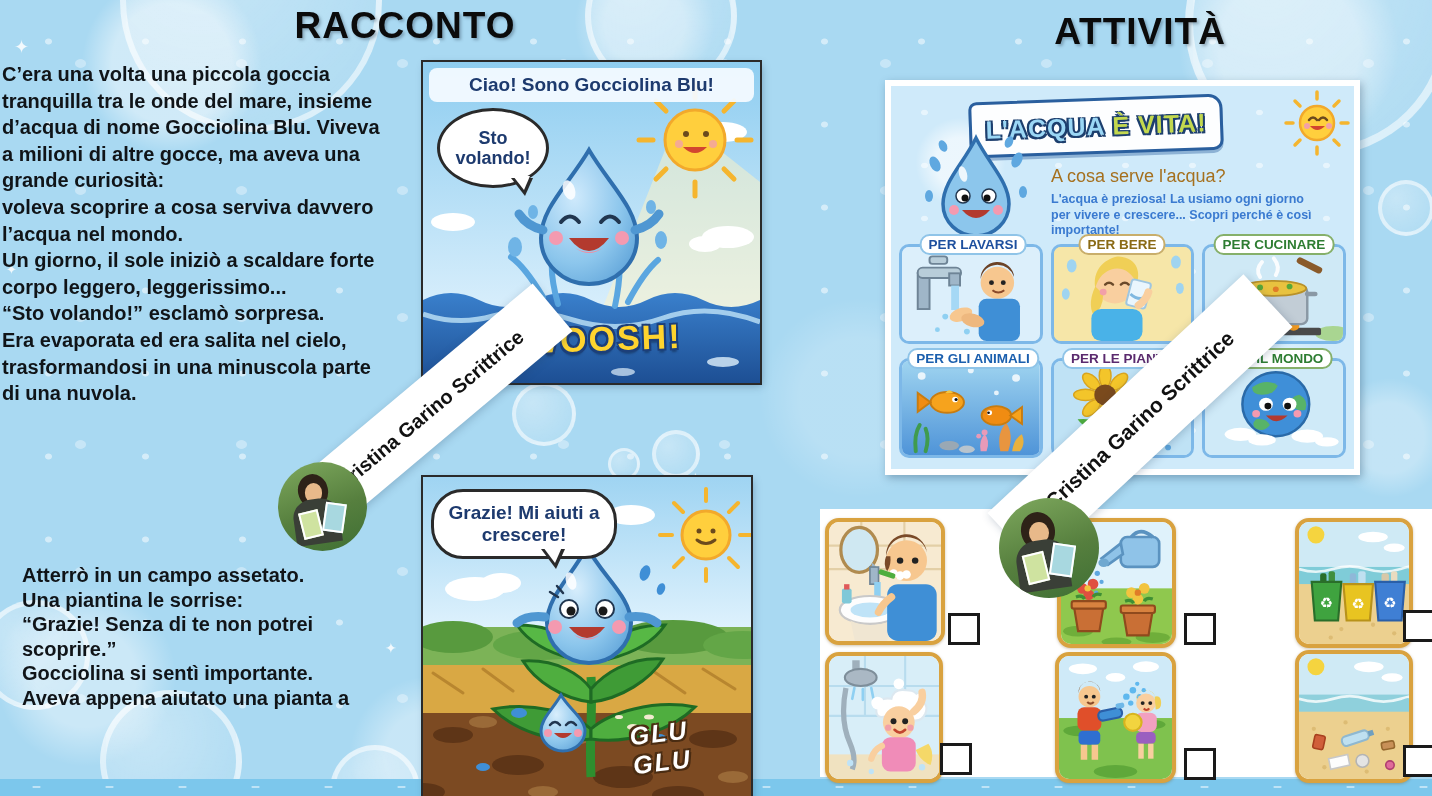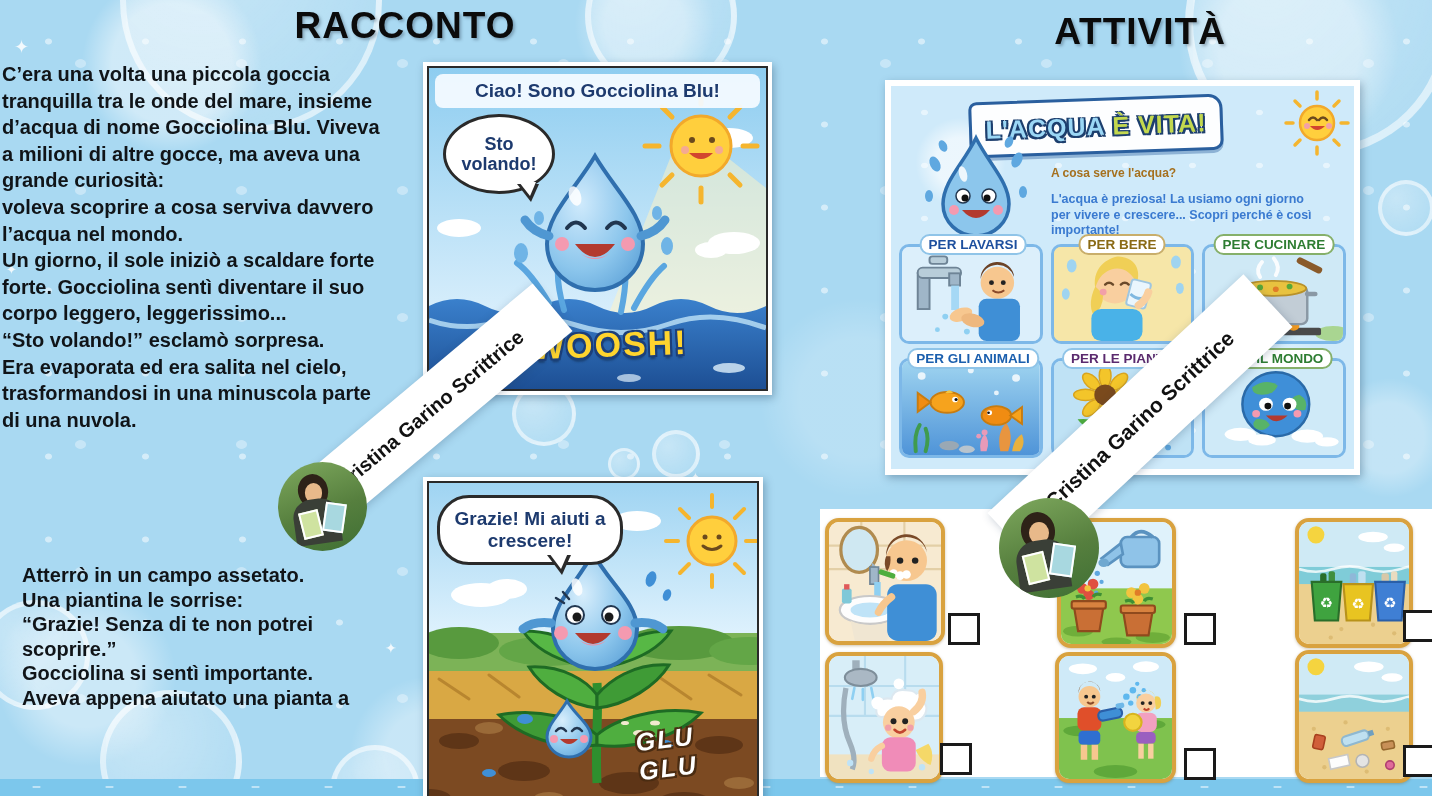--- a/index.html
+++ b/index.html
@@ -29,21 +29,21 @@
 
   .page-title{position:absolute;font-weight:bold;font-size:37px;color:#0b0b0b;
     text-shadow:2px 2px 3px rgba(40,60,80,.35);letter-spacing:1px;text-align:center;z-index:1;}
 
   .story{position:absolute;z-index:1;color:#101418;font-weight:bold;}
   .story div{white-space:nowrap;}
   .story-1{left:2px;top:61px;width:420px;font-size:20px;line-height:26.6px;}
   .story-2{left:22px;top:563px;width:400px;font-size:20px;line-height:24.6px;}
 
   
-  .comic{position:absolute;background:#fff;padding:6px;box-shadow:2px 3px 8px rgba(30,60,90,.35);z-index:2;}
+  .comic{position:absolute;background:#fff;box-shadow:2px 3px 8px rgba(30,60,90,.35);z-index:2;}
   .comic-inner{position:relative;width:100%;height:100%;outline:2px solid #2a2a2a;overflow:hidden;background:#bfe0f5;}
   .comic-1{left:423px;top:62px;width:337px;height:321px;}
   .comic-2{left:423px;top:477px;width:328px;height:325px;}
   .scene{position:absolute;left:0;top:0;width:100%;height:100%;}
 
   .caption-band{position:absolute;left:6px;top:6px;right:6px;height:34px;background:rgba(243,250,255,.95);
     border-radius:8px;display:flex;align-items:center;justify-content:center;
     font-weight:bold;font-size:19px;color:#1d3a6e;z-index:3;}
   .bubble{position:absolute;background:#fff;border:3px solid #2a2a2a;display:flex;align-items:center;justify-content:center;
     text-align:center;font-weight:bold;color:#1d3a6e;z-index:3;}
@@ -69,21 +69,21 @@
     background-image:radial-gradient(circle at 15% 20%, rgba(255,255,255,.6) 0 25px, transparent 45px),
       radial-gradient(circle at 85% 80%, rgba(255,255,255,.5) 0 30px, transparent 55px),
       radial-gradient(rgba(255,255,255,.5) 0 3px, transparent 4px);
     background-size:auto,auto,67px 53px;}
   .ribbon{position:absolute;left:78px;top:12px;width:248px;height:50px;background:#fdfeff;
     border:3px solid #2a5f9e;border-radius:8px 14px 10px 14px;transform:rotate(-2deg);
     display:flex;align-items:center;justify-content:center;box-shadow:0 3px 0 rgba(42,95,158,.4);z-index:2;}
   .ribbon span{font-weight:900;font-size:25px;letter-spacing:1px;}
   .ribbon .blue{color:#9bd7f5;text-shadow:-2px -1px 0 #1d3f6e,2px -1px 0 #1d3f6e,-2px 2px 0 #1d3f6e,2px 2px 0 #1d3f6e;}
   .ribbon .green{color:#c3d84e;margin-left:7px;text-shadow:-2px -1px 0 #1d3f6e,2px -1px 0 #1d3f6e,-2px 2px 0 #1d3f6e,2px 2px 0 #1d3f6e;}
-  .poster-question{position:absolute;left:160px;top:80px;font-weight:bold;font-size:12px;color:#a5701e;z-index:2;}
+  .poster-question{position:absolute;left:160px;top:80px;font-weight:normal;font-size:18px;color:#a5701e;z-index:2;}
   .poster-sub{position:absolute;left:160px;top:106px;font-size:12.5px;line-height:15.5px;color:#3a7ad0;font-weight:bold;z-index:2;}
   .panel-grid{position:absolute;left:8px;top:158px;width:447px;display:grid;
     grid-template-columns:1fr 1fr 1fr;grid-template-rows:100px 100px;gap:14px 8px;z-index:1;}
   .use-panel{position:relative;border:3px solid #7db8e8;border-radius:10px;background:#dceffb;}
   .use-panel svg{position:absolute;left:0;top:0;width:100%;height:100%;border-radius:7px;}
   .pill{position:absolute;left:50%;top:-11px;transform:translateX(-50%);background:#fff;border:2px solid #8fc4e8;
     border-radius:10px;padding:1px 7px;font-weight:900;font-size:13.5px;white-space:nowrap;z-index:2;}
 
   
   .activity-panel{position:absolute;left:820px;top:509px;width:612px;height:268px;background:#fff;z-index:1;}
@@ -131,21 +131,20 @@
 
 <div class="story story-1">
   <div>C’era una volta una piccola goccia</div>
   <div>tranquilla tra le onde del mare, insieme</div>
   <div>d’acqua di nome Gocciolina Blu. Viveva</div>
   <div>a milioni di altre gocce, ma aveva una</div>
   <div>grande curiosità:</div>
   <div>voleva scoprire a cosa serviva davvero</div>
   <div>l’acqua nel mondo.</div>
   <div>Un giorno, il sole iniziò a scaldare forte</div>
-  <div>forte. Gocciolina sentì diventare il suo</div>
   <div>corpo leggero, leggerissimo...</div>
   <div>“Sto volando!” esclamò sorpresa.</div>
   <div>Era evaporata ed era salita nel cielo,</div>
   <div>trasformandosi in una minuscola parte</div>
   <div>di una nuvola.</div>
 </div>
 <div class="story story-2">
   <div>Atterrò in un campo assetato.</div>
   <div>Una piantina le sorrise:</div>
   <div>“Grazie! Senza di te non potrei</div>

